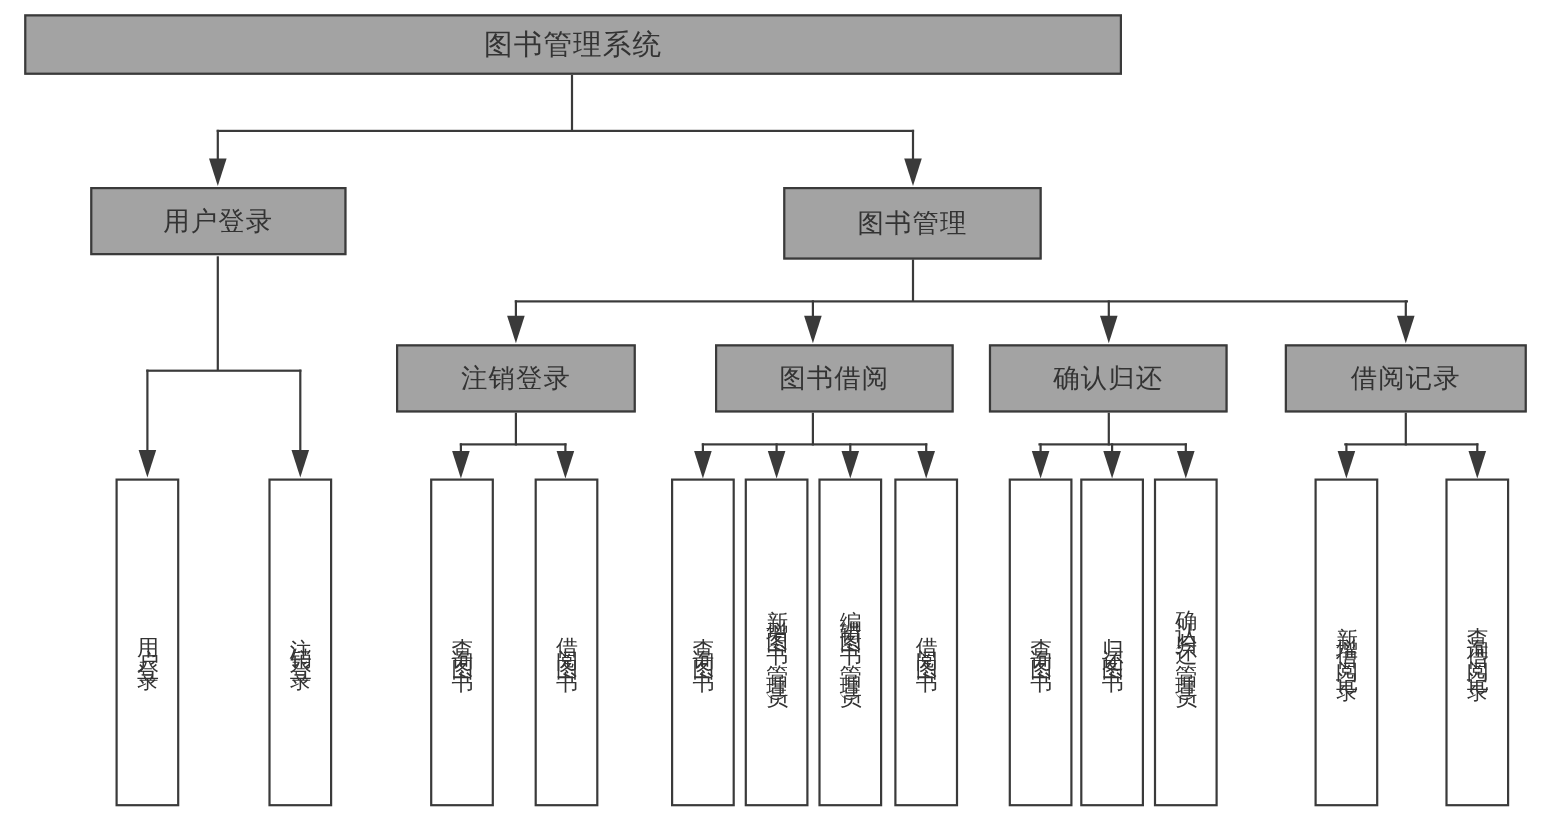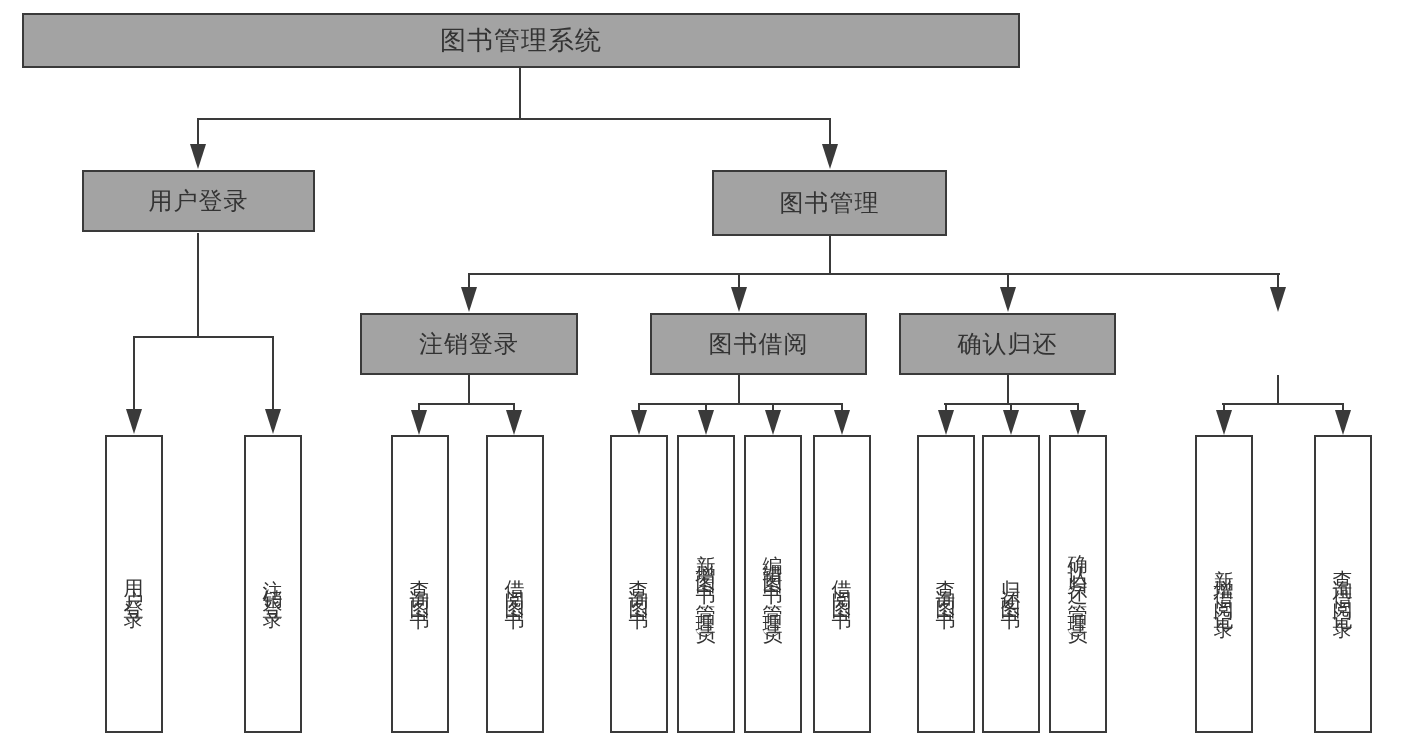--- a/index.html
+++ b/index.html
@@ -138,20 +138,21 @@
     </div>
 
   <div class="hbox root" style="left:22px; top:13px; width:998px; height:55px;">图书管理系统</div>
 
   <div class="hbox" style="left:82px; top:170px; width:233px; height:62px;">用户登录</div>
   <div class="hbox" style="left:712px; top:170px; width:235px; height:66px;">图书管理</div>
 
   <div class="hbox" style="left:360px; top:313px; width:218px; height:62px;">注销登录</div>
   <div class="hbox" style="left:650px; top:313px; width:217px; height:62px;">图书借阅</div>
   <div class="hbox" style="left:899px; top:313px; width:217px; height:62px;">确认归还</div>
+  <div class="hbox" style="left:1168px; top:313px; width:220px; height:62px;">借阅记录</div>
 
   <div class="vbox" style="left:105px;">
     <span>用户登录</span>
   </div>
   <div class="vbox" style="left:244px;">
     <span>注销登录</span>
   </div>
 
   <div class="vbox" style="left:391px;">
     <span>查询图书</span>

